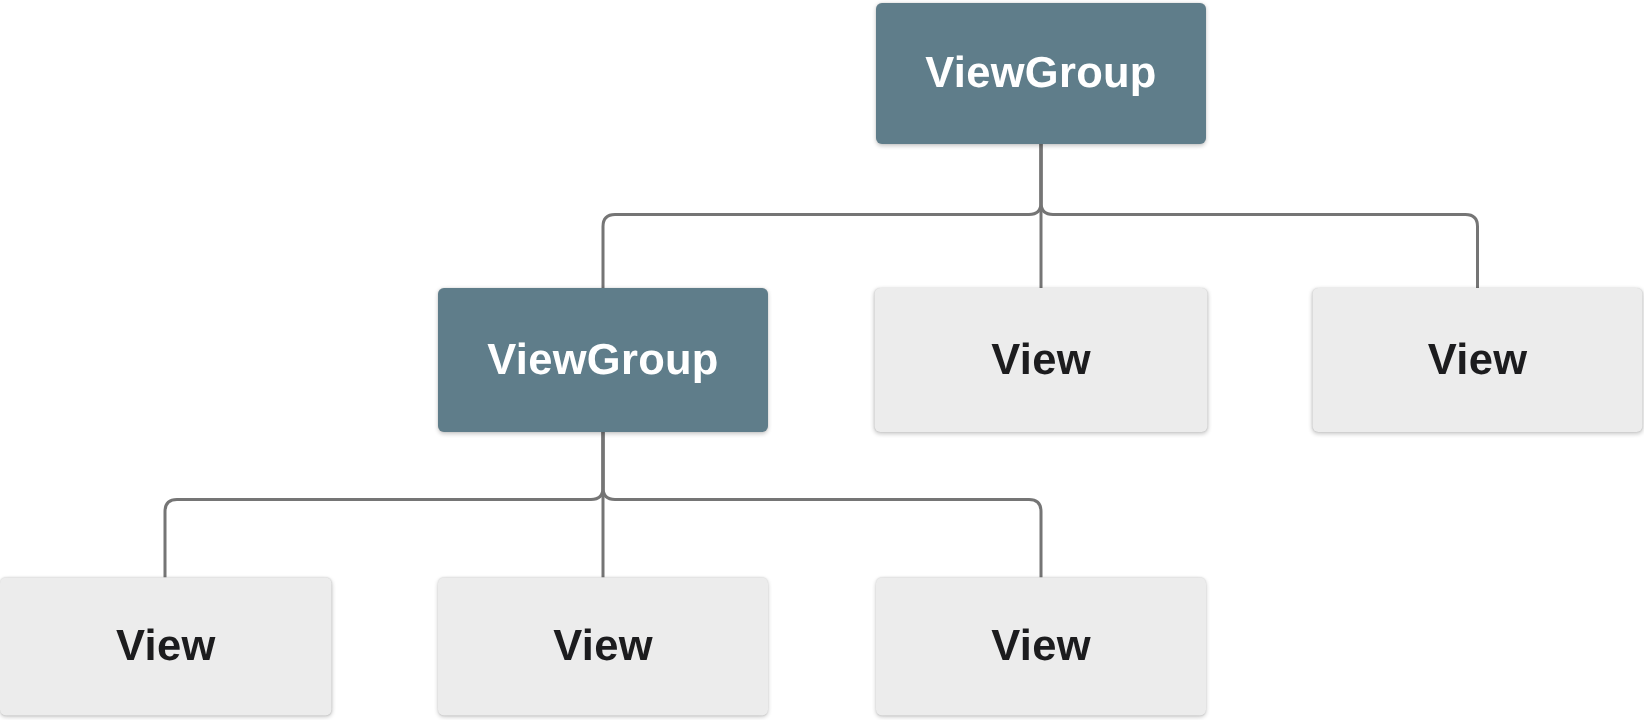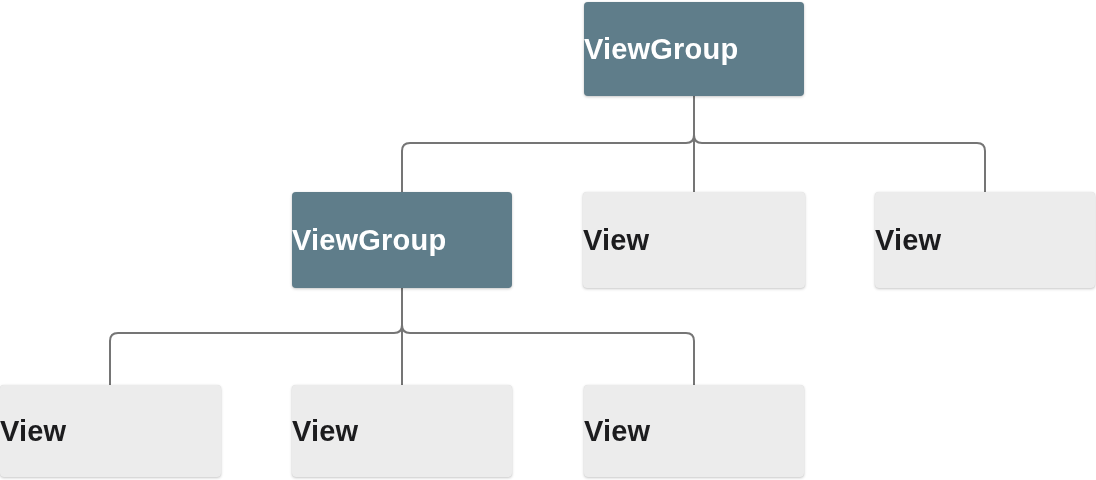--- a/index.html
+++ b/index.html
@@ -30,21 +30,21 @@
   }
   .connectors path {
     fill: none;
     stroke: var(--connector);
     stroke-width: 2px;
   }
   .node {
     position: absolute;
     display: flex;
     align-items: center;
-    justify-content: flex-start;
+    justify-content: center;
     border-radius: 4px;
     font-size: 29px;
     font-weight: bold;
     letter-spacing: 0.2px;
     box-shadow: 0 1px 3px rgba(0,0,0,0.22), 0 0 1px rgba(0,0,0,0.10);
   }
   .node.group {
     background: var(--group_fill);
     color: var(--group_text);
   }

